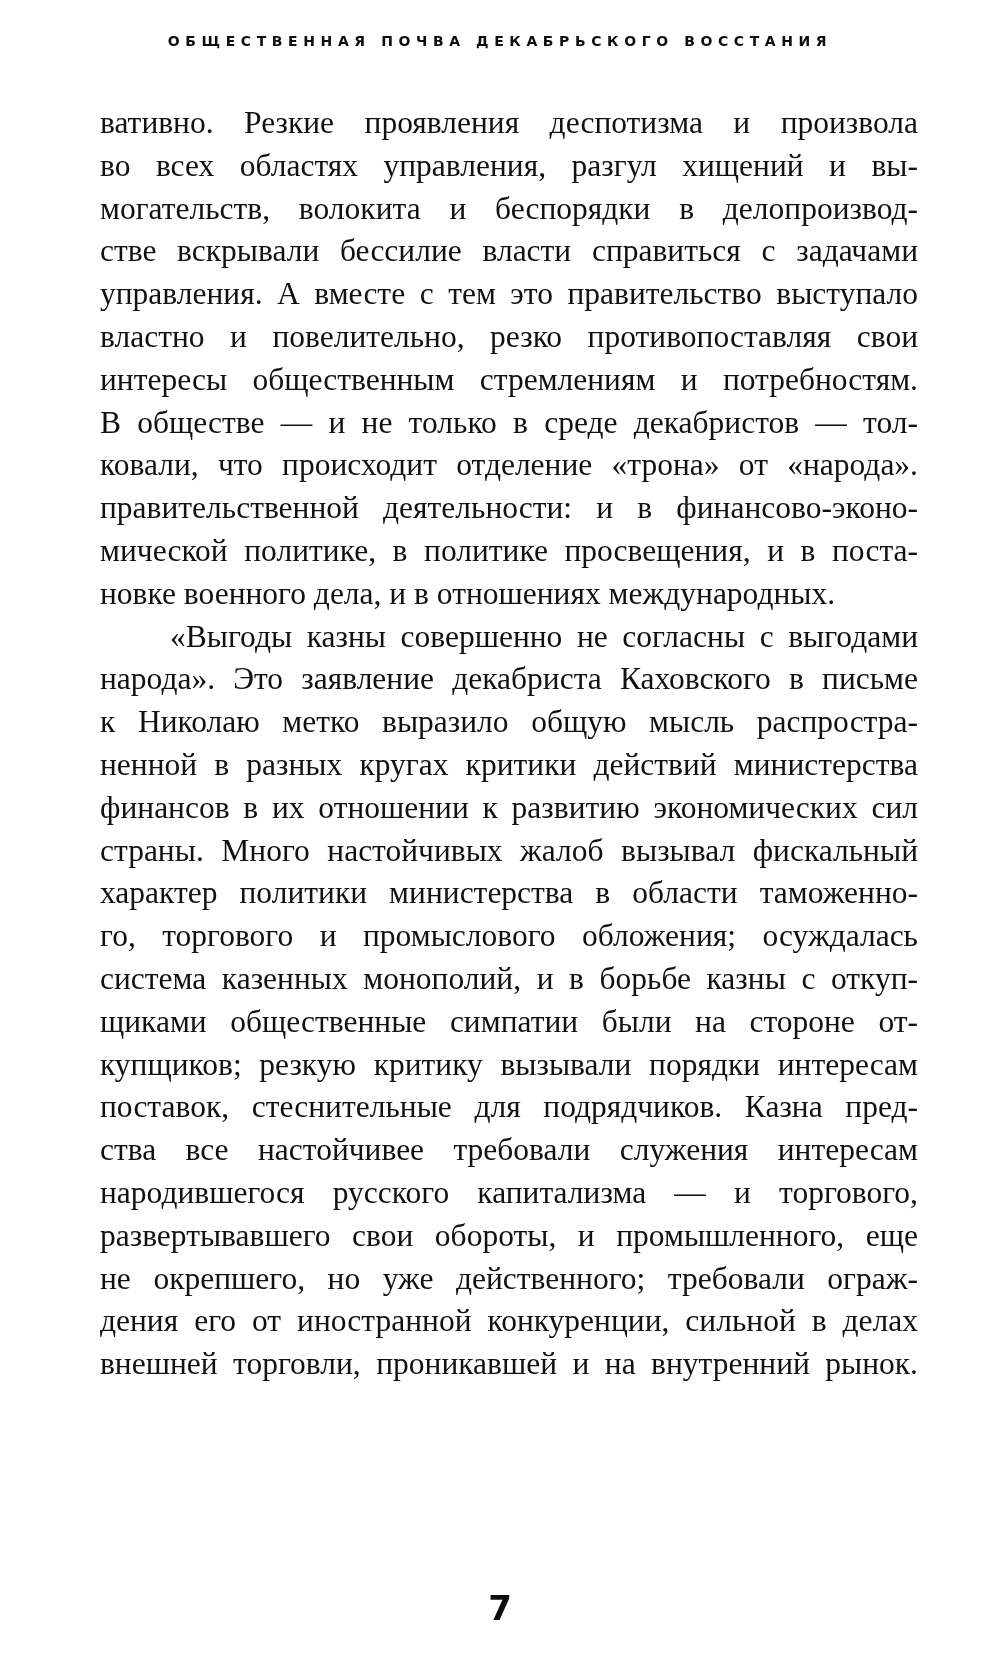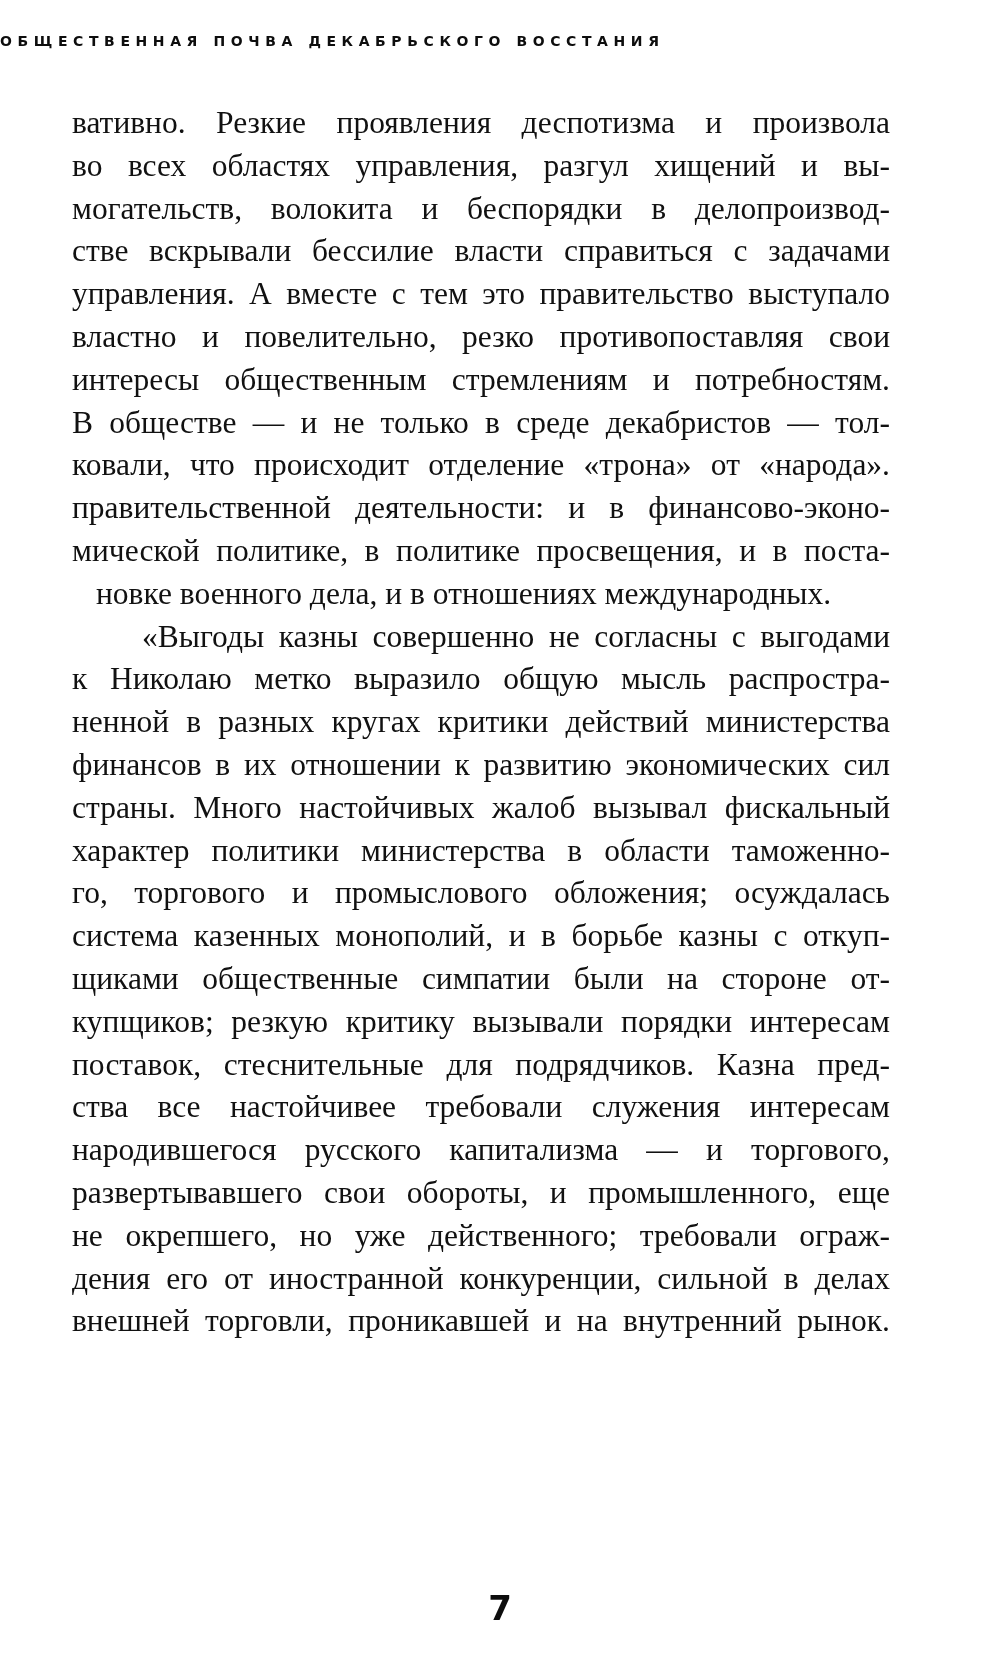--- a/index.html
+++ b/index.html
@@ -12,49 +12,48 @@
       height: 1668px;
       position: relative;
       overflow: hidden;
       color: #111111;
     }
     .running-head {
       position: absolute;
       top: 31px;
       left: 0;
       width: 1000px;
-      text-align: left;
+      text-align: center;
       font-family: "DejaVu Sans", sans-serif;
       font-weight: bold;
       font-size: 14px;
       letter-spacing: 5.6px;
       line-height: 20px;
       color: #0d0d0d;
     }
     .body-text {
       position: absolute;
       top: 102px;
-      left: 72px;
+      left: 100px;
       width: 818px;
       font-family: "Liberation Serif", serif;
       font-size: 31.5px;
       line-height: 42.8px;
       color: #111111;
     }
     .line {
       display: block;
       height: 42.8px;
       white-space: nowrap;
       text-align: justify;
       text-align-last: justify;
       overflow: visible;
     }
     .line.last {
       text-align-last: left;
-      margin-left: 24px;
     }
     .line.indent {
       padding-left: 70px;
     }
     .page-number {
       position: absolute;
       top: 1588px;
       left: 0;
       width: 1000px;
       text-align: center;
@@ -80,20 +79,21 @@
     <span class="line">властно и повелительно, резко противопоставляя свои</span>
     <span class="line">интересы общественным стремлениям и потребностям.</span>
     <span class="line">В обществе — и не только в среде декабристов — тол-</span>
     <span class="line">ковали, что происходит отделение «трона» от «народа».</span>
     <span class="line">правительственной деятельности: и в финансово-эконо-</span>
     <span class="line">мической политике, в политике просвещения, и в поста-</span>
     <span class="line last">новке военного дела, и в отношениях международных.</span>
   </div>
   <div>
     <span class="line indent">«Выгоды казны совершенно не согласны с выгодами</span>
+    <span class="line">народа». Это заявление декабриста Каховского в письме</span>
     <span class="line">к Николаю метко выразило общую мысль распростра-</span>
     <span class="line">ненной в разных кругах критики действий министерства</span>
     <span class="line">финансов в их отношении к развитию экономических сил</span>
     <span class="line">страны. Много настойчивых жалоб вызывал фискальный</span>
     <span class="line">характер политики министерства в области таможенно-</span>
     <span class="line">го, торгового и промыслового обложения; осуждалась</span>
     <span class="line">система казенных монополий, и в борьбе казны с откуп-</span>
     <span class="line">щиками общественные симпатии были на стороне от-</span>
     <span class="line">купщиков; резкую критику вызывали порядки интересам</span>
     <span class="line">поставок, стеснительные для подрядчиков. Казна пред-</span>

